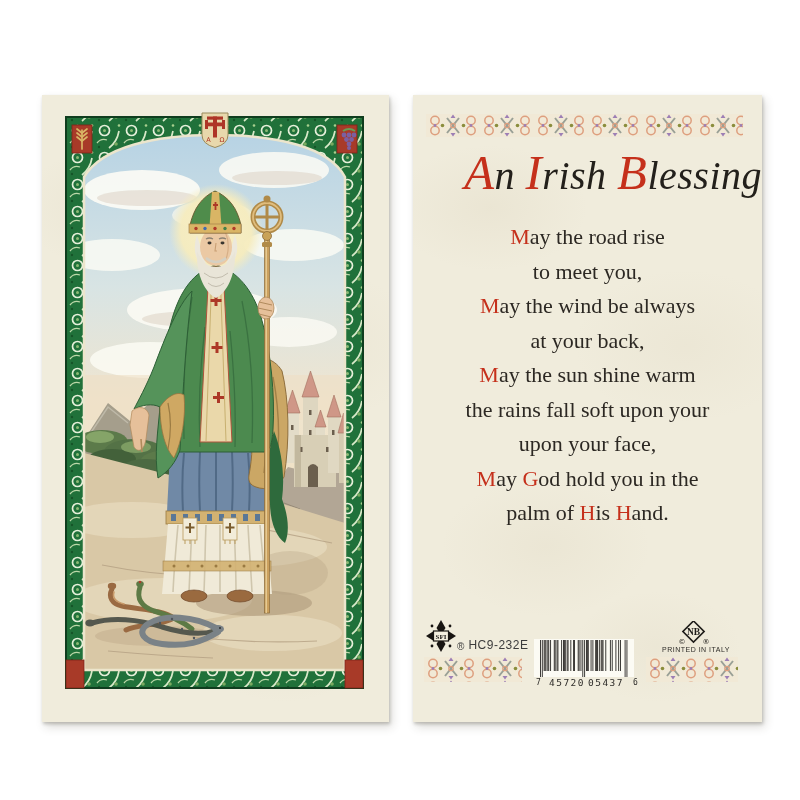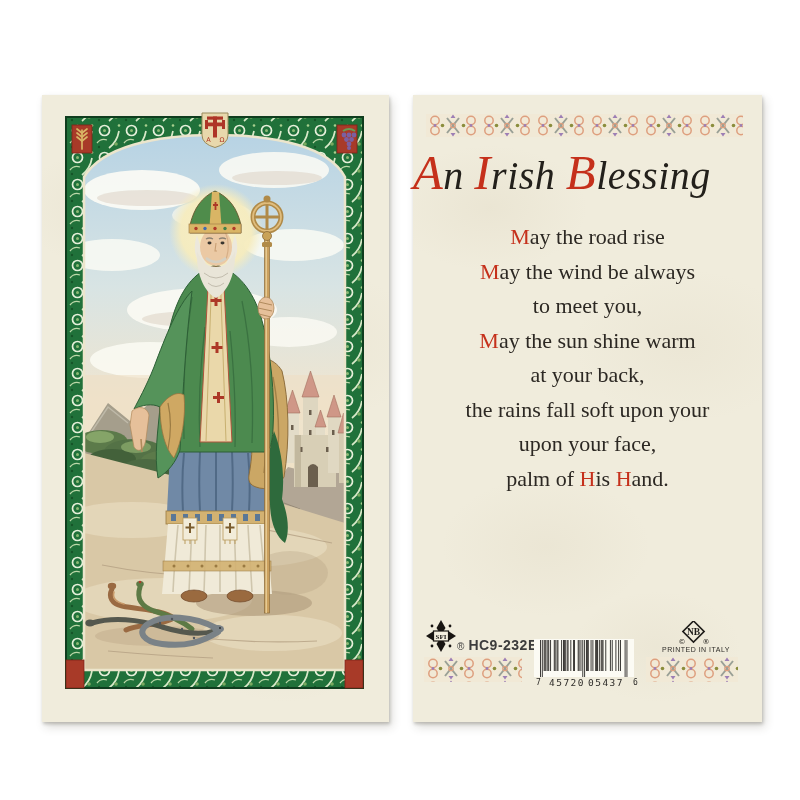--- a/index.html
+++ b/index.html
@@ -22,37 +22,37 @@
   .card-left svg.art{display:block;}
 
   
   .ornament{position:absolute;}
   .orn-top{left:13px;top:19px;width:317px;height:23px;}
   .orn-bl{left:11px;top:562px;width:98px;height:25px;}
   .orn-br{left:233px;top:562px;width:92px;height:25px;}
 
   .title{
     position:absolute;left:0;top:57px;width:100%;margin:0;
-    text-align:left;font-family:"Liberation Serif",serif;font-style:italic;
+    text-align:right;font-family:"Liberation Serif",serif;font-style:italic;
     font-weight:normal;font-size:40px;color:#23201b;letter-spacing:.5px;
   }
   .title .cap{color:#c5301b;font-size:1.22em;line-height:0;}
 
   .poem{
     position:absolute;left:0;top:125px;width:100%;text-align:center;
     font-size:22px;line-height:34.5px;color:#2c2823;white-space:nowrap;
   }
   .poem-line .red-letter{color:#c5301b;}
 
   .code-row{
     position:absolute;left:44px;top:543px;display:flex;align-items:flex-end;gap:4px;
     font-family:"Liberation Sans",sans-serif;color:#3c3c3c;
   }
   .code-row .reg{font-size:10px;line-height:10px;}
-  .code-row .code{font-size:14px;line-height:14px;letter-spacing:.5px;font-weight:bold;}
+  .code-row .code{font-size:12px;line-height:14px;letter-spacing:.5px;}
 
   .sfi-logo{position:absolute;left:13px;top:525px;}
   .nb-logo{position:absolute;left:262px;top:526px;}
   .printed{
     position:absolute;left:238px;top:551px;width:90px;text-align:center;
     font-family:"Liberation Sans",sans-serif;font-size:7px;letter-spacing:.5px;color:#2e2c28;
   }
   .barcode{position:absolute;left:121px;top:544px;}
 </style>
 </head>
@@ -395,26 +395,27 @@
         <circle cx="45" cy="11.5" r="1.4" fill="#9d7fb5"></circle>
       </pattern>
     </defs>
     <rect width="317" height="23" fill="url(#floral)"></rect>
   </svg>
 
   <h1 class="title"><span class="cap">A</span><span>n </span><span class="cap">I</span><span>rish </span><span class="cap">B</span><span>lessing</span></h1>
 
   <div class="poem">
       <div class="poem-line"><span class="red-letter">M</span><span>ay the road rise</span></div>
+      <div class="poem-line"><span>to meet you,</span></div>
       <div class="poem-line"><span class="red-letter">M</span><span>ay the wind be always</span></div>
-      <div class="poem-line"><span>to meet you,</span></div>
+      <div class="poem-line"><span>at your back,</span></div>
       <div class="poem-line"><span class="red-letter">M</span><span>ay the sun shine warm</span></div>
-      <div class="poem-line"><span>at your back,</span></div>
       <div class="poem-line"><span>the rains fall soft upon your</span></div>
       <div class="poem-line"><span>upon your face,</span></div>
+      <div class="poem-line"><span class="red-letter">M</span><span>ay </span><span class="red-letter">G</span><span>od hold you in the</span></div>
       <div class="poem-line"><span>palm of </span><span class="red-letter">H</span><span>is </span><span class="red-letter">H</span><span>and.</span></div>
     </div>
 
   <svg class="sfi-logo" width="30" height="32" viewBox="0 0 30 32">
     <g fill="#181512">
       <path d="M15,0 L19.5,8 L15,15 L10.5,8 Z"></path>
       <path d="M15,17 L19.5,24 L15,32 L10.5,24 Z"></path>
       <path d="M0,16 L7,11.5 L14,16 L7,20.5 Z"></path>
       <path d="M16,16 L23,11.5 L30,16 L23,20.5 Z"></path>
       <circle cx="6" cy="6" r="1.4"></circle>

